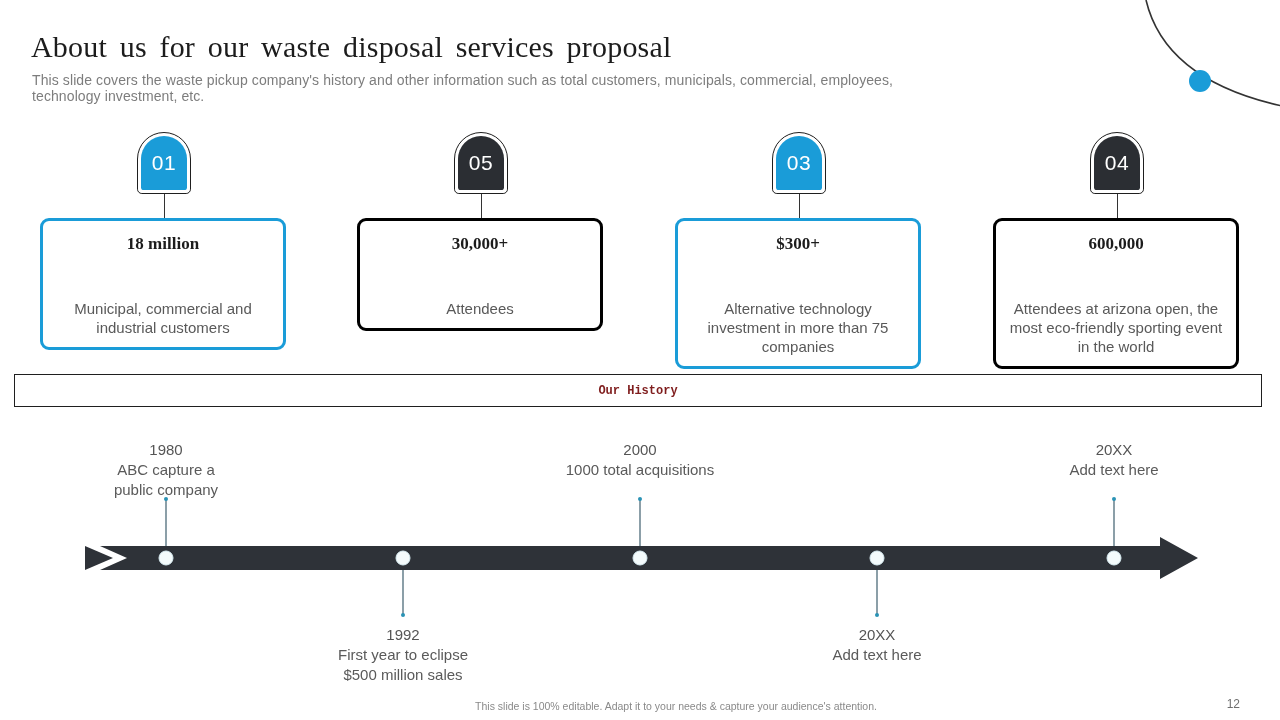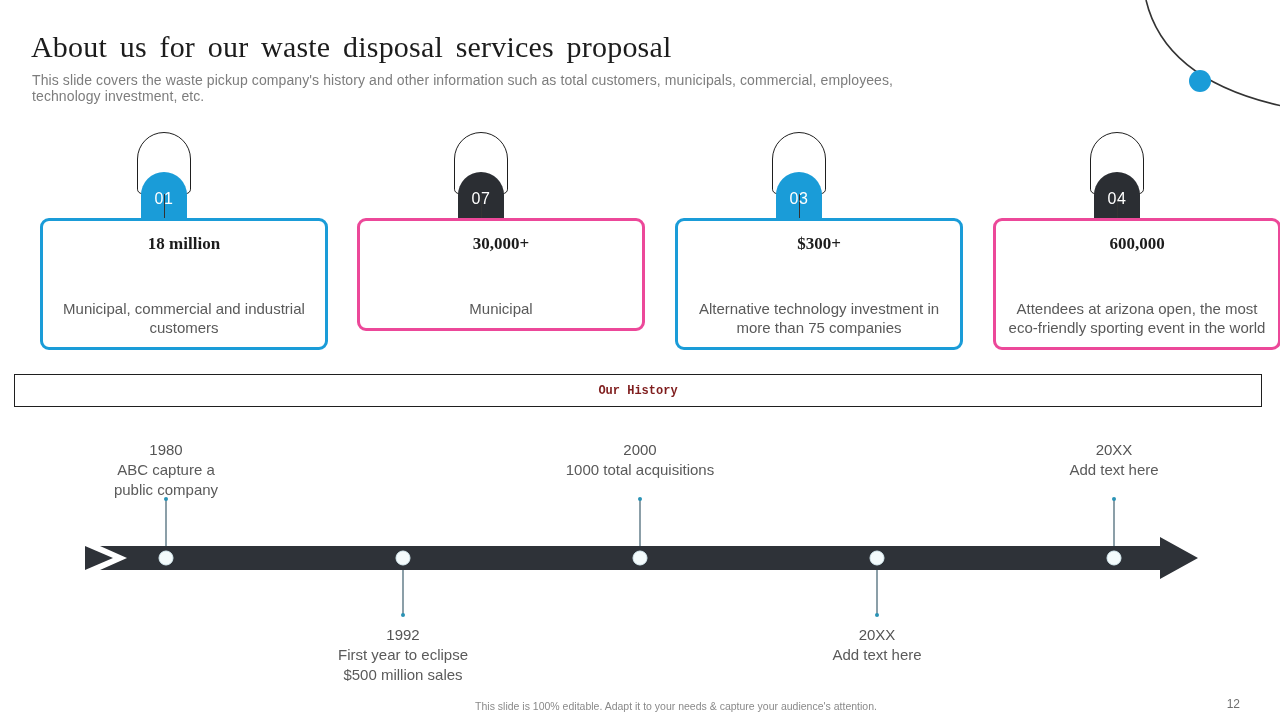--- a/index.html
+++ b/index.html
@@ -24,31 +24,31 @@
   .col-1{left:40px}.col-2{left:357px}.col-3{left:675px}.col-4{left:993px}
   .badge-outer{
     width:54px;height:62px;margin:0 auto;box-sizing:border-box;
     border:1.3px solid #1f1f1f;border-radius:28px 28px 5px 5px;
     padding:3px;background:#ffffff;
   }
   .badge-inner{
     width:100%;height:100%;box-sizing:border-box;
     border-radius:24px 24px 3px 3px;
     display:flex;align-items:center;justify-content:center;
-    color:#ffffff;font-size:16px;letter-spacing:.5px;margin-top:36px;
+    color:#ffffff;font-size:21px;letter-spacing:.5px;
   }
   .accent-blue .badge-inner{background:#1a9cd8;}
   .accent-dark .badge-inner{background:#2b2e33;}
   .badge-stem{width:1px;height:24px;margin:0 auto;background:#333333;}
   .stat-card{
-    box-sizing:border-box;width:288px;min-height:112px;
+    box-sizing:border-box;width:246px;min-height:112px;
     border-radius:9px;background:#ffffff;padding:13px 10px 10px 10px;
   }
   .accent-blue .stat-card{border:3px solid #1a9cd8;}
-  .accent-dark .stat-card{border:3px solid #ec4899;}
+  .accent-dark .stat-card{border:3px solid #000000;}
   .stat-value{
     font-family:"Liberation Serif",serif;font-weight:700;
     font-size:17px;color:#1c1c1c;margin-bottom:8px;
   }
   .stat-desc{font-size:15px;line-height:19px;color:#595959;margin-top:45px;}
   
   .history-banner{
     position:absolute;left:14px;top:374px;width:1248px;height:33px;
     box-sizing:border-box;border:1.5px solid #1f1f1f;
     display:flex;align-items:center;justify-content:center;
@@ -97,26 +97,26 @@
     </div>
     <div class="badge-stem"></div>
     <div class="stat-card">
       <div class="stat-value">18 million</div>
       <div class="stat-desc">Municipal, commercial and industrial customers</div>
     </div>
   </div>
 
   <div class="col col-2 accent-dark">
     <div class="badge-outer">
-      <div class="badge-inner">07</div>
+      <div class="badge-inner">05</div>
     </div>
     <div class="badge-stem"></div>
     <div class="stat-card">
       <div class="stat-value">30,000+</div>
-      <div class="stat-desc">Municipal</div>
+      <div class="stat-desc">Attendees</div>
     </div>
   </div>
 
   <div class="col col-3 accent-blue">
     <div class="badge-outer">
       <div class="badge-inner">03</div>
     </div>
     <div class="badge-stem"></div>
     <div class="stat-card">
       <div class="stat-value">$300+</div>

